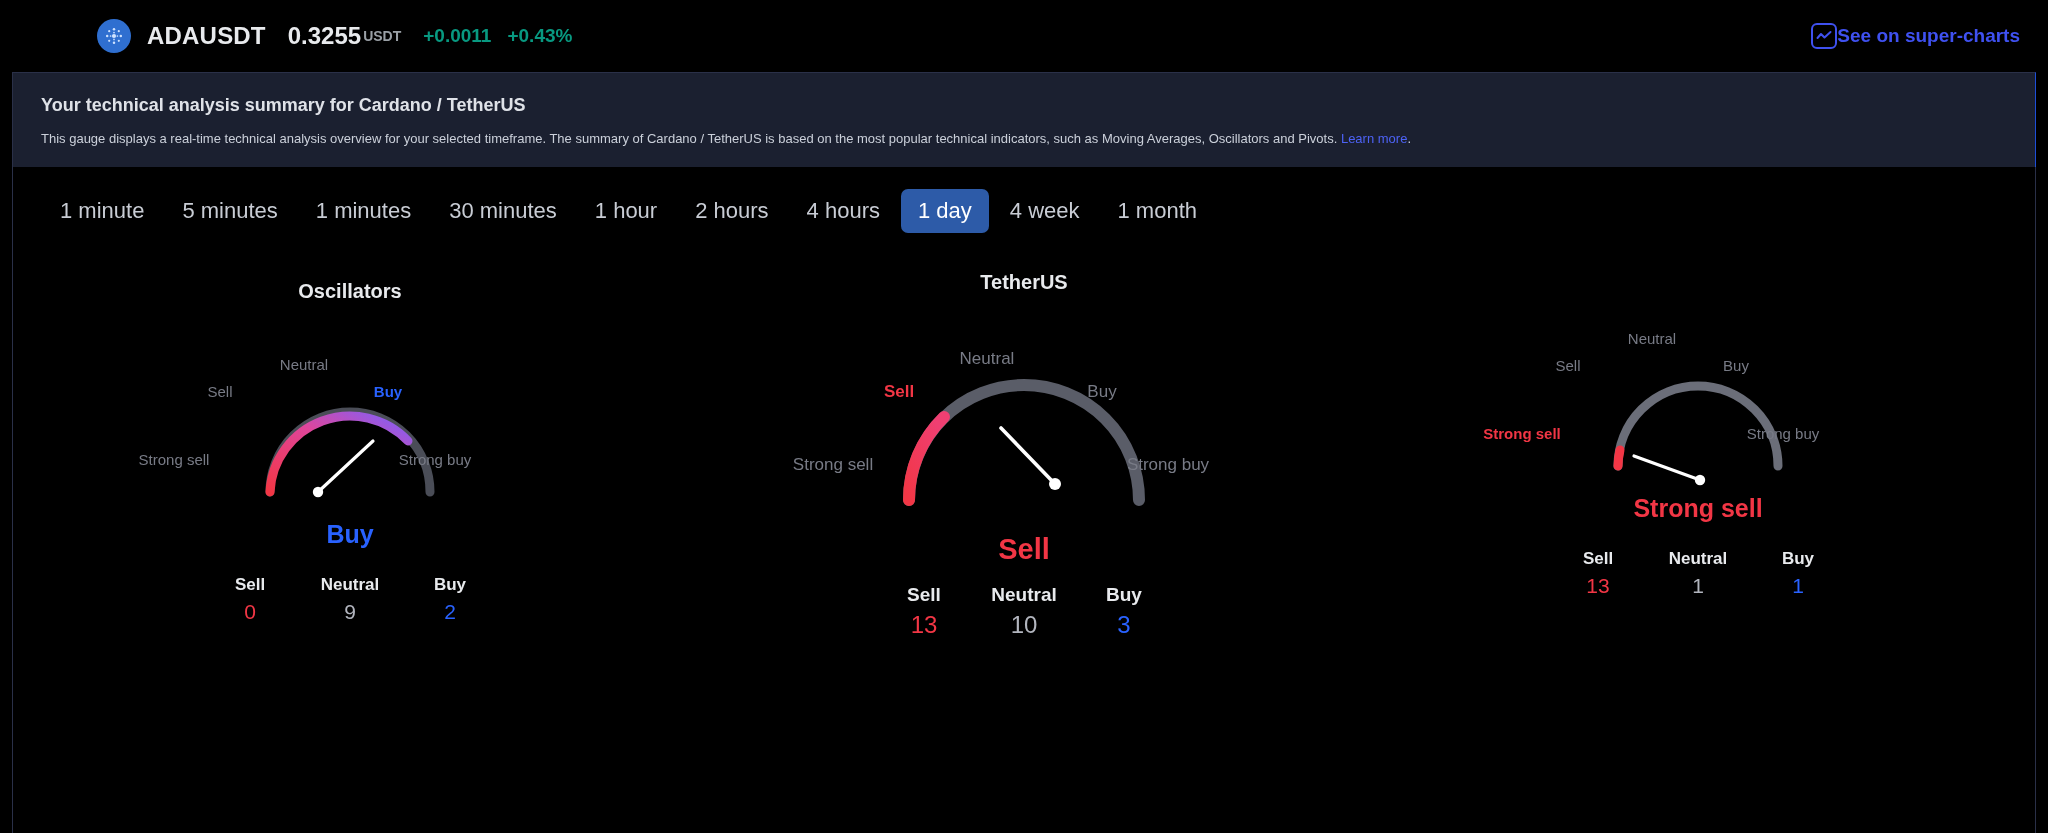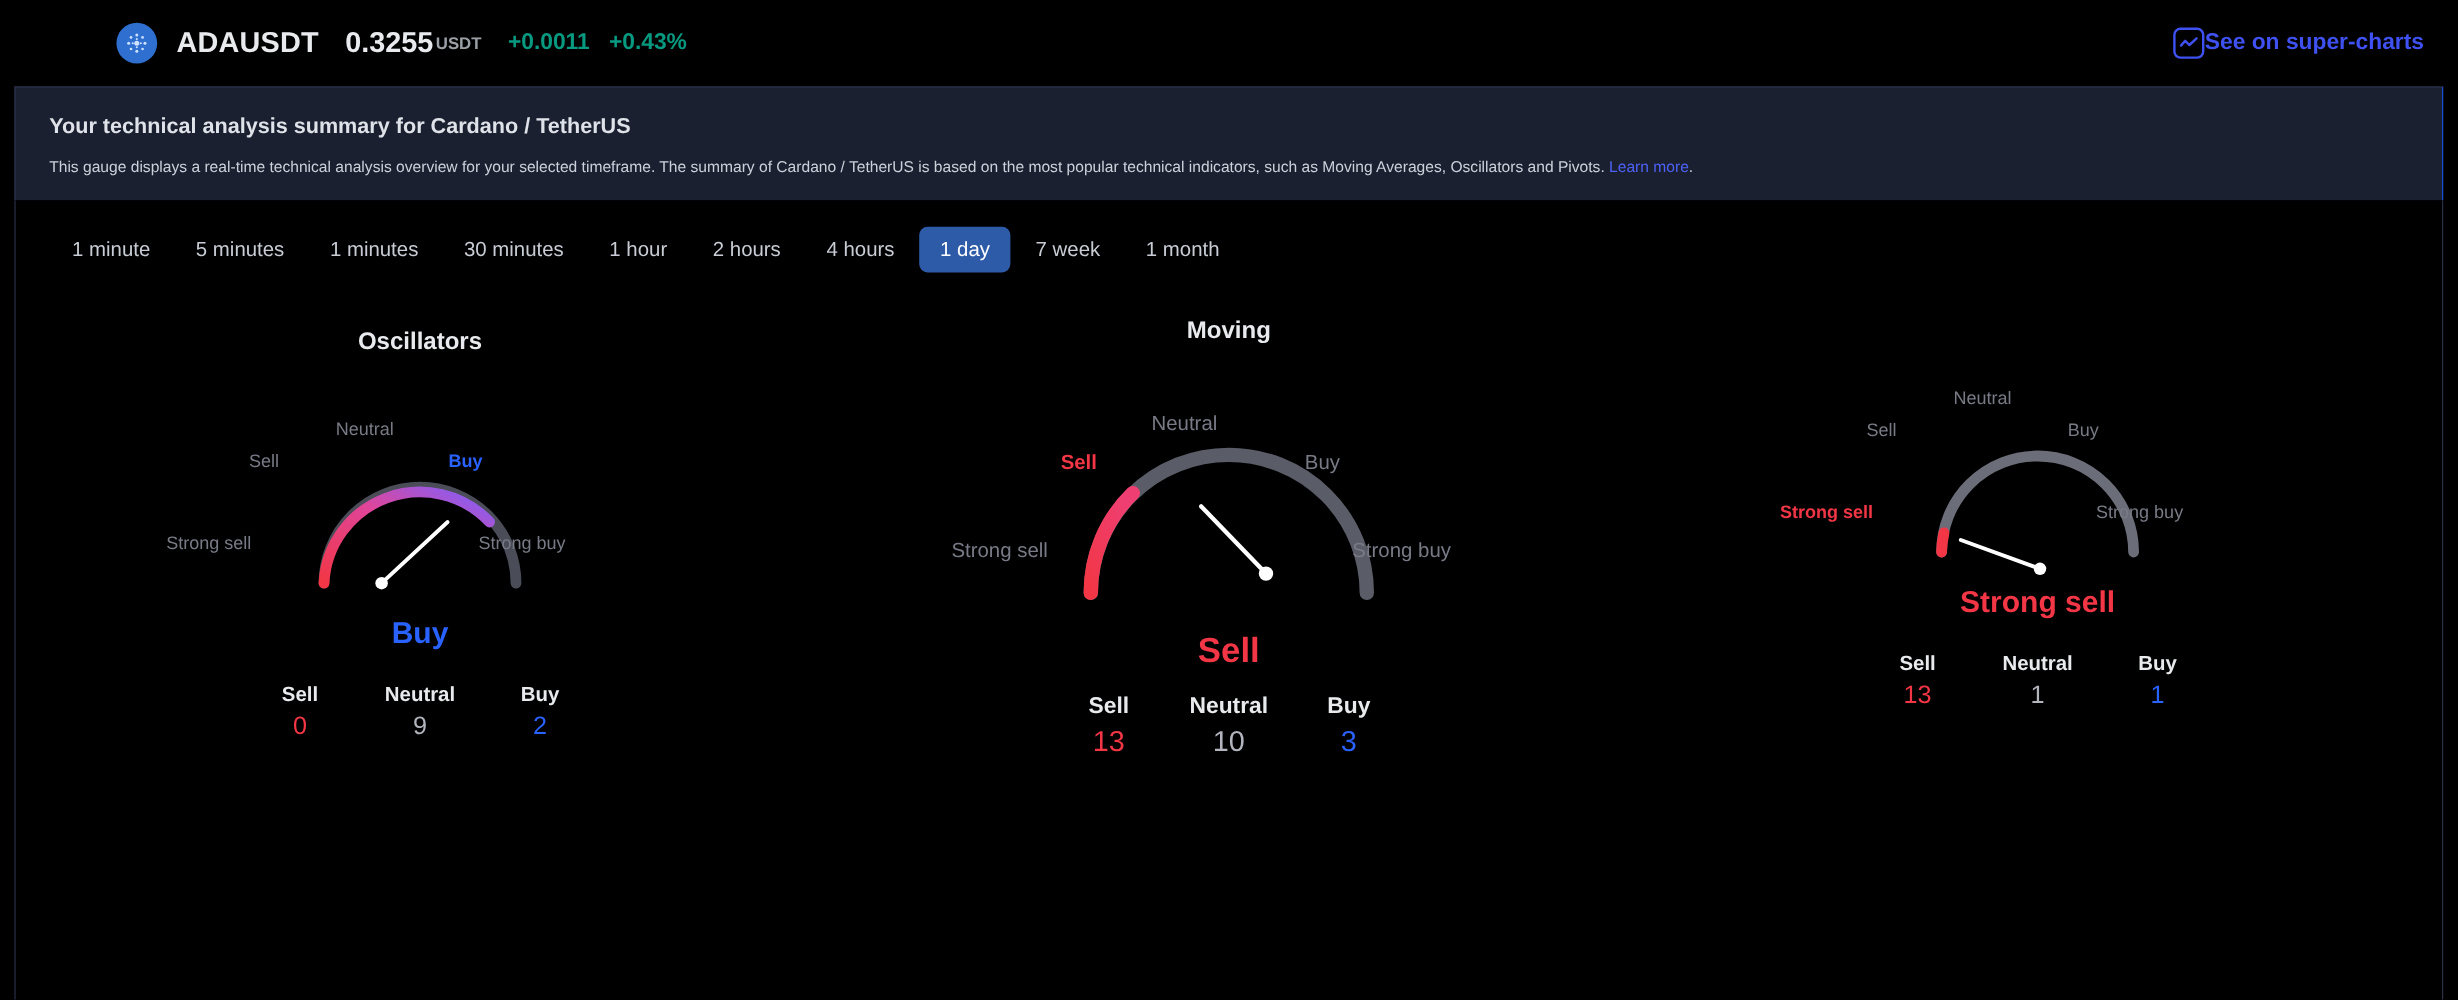--- a/index.html
+++ b/index.html
@@ -81,21 +81,21 @@
     border-right: 1px solid #2a3048;
     border-bottom: 1px solid #2a3048;
     height: 673px;
   }
   .tabs {
     display: flex; align-items: center;
     padding: 22px 0 10px 30px;
     gap: 4px;
   }
   .tab {
-    font-size: 17px; color: #c8ccd4;
+    font-size: 22px; color: #c8ccd4;
     padding: 9px 17px;
     border-radius: 7px;
     cursor: pointer;
     white-space: nowrap;
   }
   .tab.active {
     background: #2d5ba8;
     color: #ffffff;
   }
 
@@ -214,25 +214,25 @@
 
     <div class="tabs">
       <div class="tab">1 minute</div>
       <div class="tab">5 minutes</div>
       <div class="tab">1 minutes</div>
       <div class="tab">30 minutes</div>
       <div class="tab">1 hour</div>
       <div class="tab">2 hours</div>
       <div class="tab">4 hours</div>
       <div class="tab active">1 day</div>
-      <div class="tab">7 week</div>
+      <div class="tab">4 week</div>
       <div class="tab">1 month</div>
     </div>
 
-    <div class="summary-title">Moving</div>
+    <div class="summary-title">TetherUS</div>
 
     <div class="gauges">
 
       <div class="gcol">
         <div class="gcol-title">Oscillators</div>
         <div class="gwrap small">
           <svg class="gsvg" width="420" height="190" viewBox="0 0 420 190">
             <path d="M 130 168 A 80 80 0 0 1 290 168" fill="none" stroke="#4a4d57" stroke-width="9" stroke-linecap="round"></path>
             <path d="M 130 168 A 80 80 0 0 1 268 117" fill="none" stroke="url(#gradOsc)" stroke-width="9" stroke-linecap="round"></path>
             <defs>

